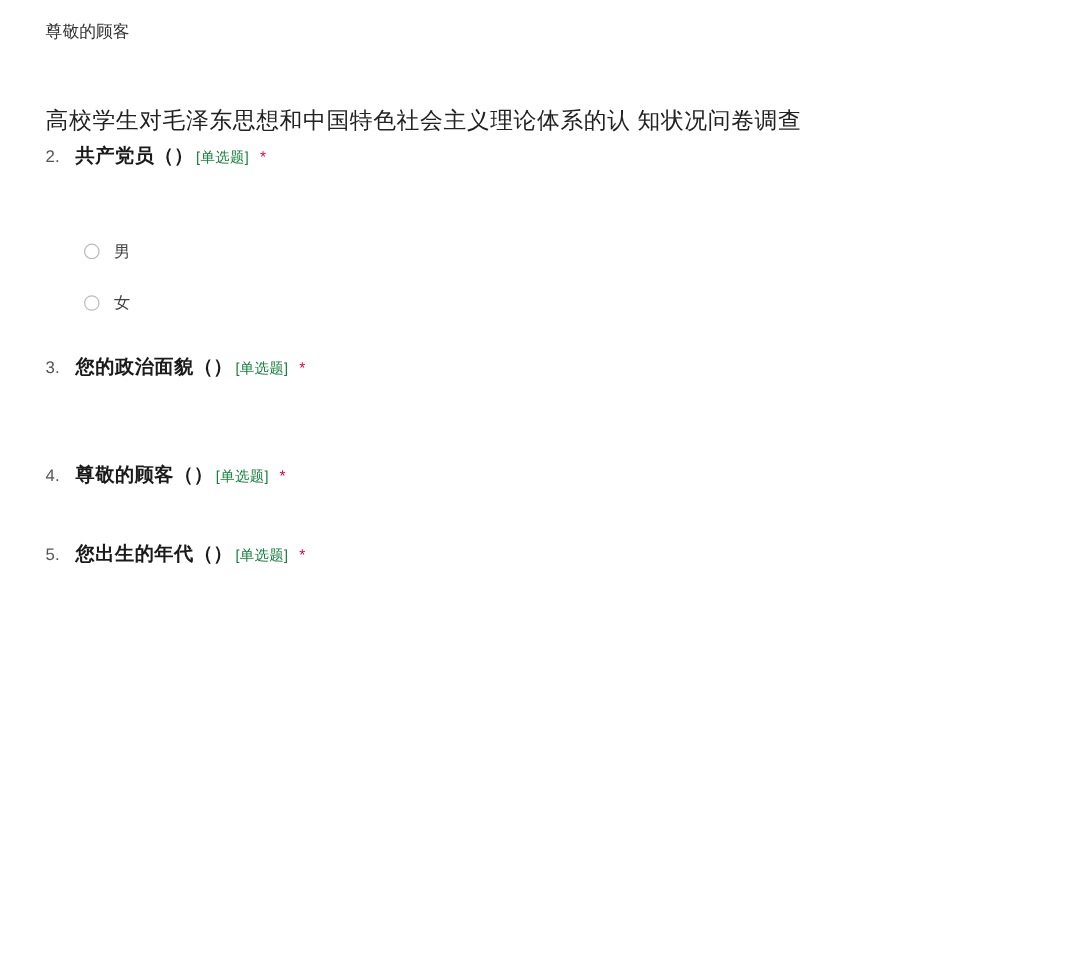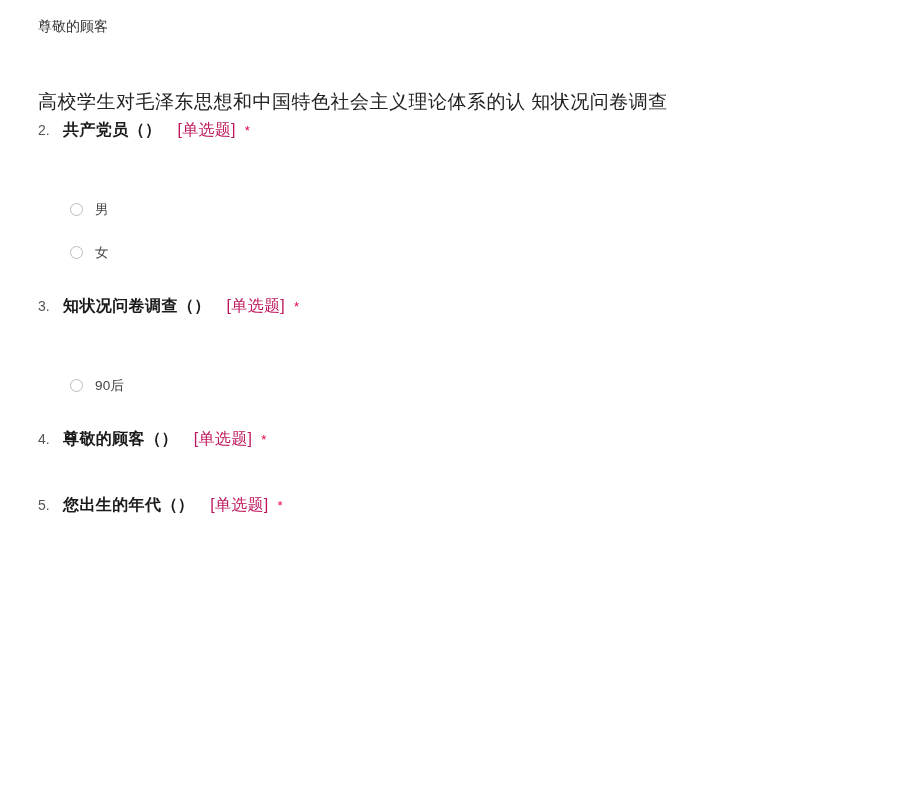--- a/index.html
+++ b/index.html
@@ -65,23 +65,23 @@
     color: #555;
     font-family: "Liberation Sans", sans-serif;
   }
   .q-title {
     font-size: 16px;
     font-weight: bold;
     color: #1a1a1a;
     letter-spacing: 0.4px;
   }
   .q-type {
-    font-size: 16px;
-    color: #be185d;
-    margin-left: 16px;
+    font-size: 12px;
+    color: #15803d;
+    margin-left: 2px;
     letter-spacing: 0.3px;
   }
   .q-required {
     color: #e8003c;
     font-size: 13px;
     margin-left: 9px;
   }
   .options {
     padding-left: 70px;
     padding-top: 24px;
@@ -136,29 +136,25 @@
           <span class="opt-label">女</span>
         </div>
       </div>
     </div>
 
     <div class="spacer-md"></div>
 
     <div class="question">
       <div class="q-head">
         <span class="q-num">3.</span>
-        <span class="q-title">知状况问卷调查（）</span>
+        <span class="q-title">您的政治面貌（）</span>
         <span class="q-type">[单选题]</span>
         <span class="q-required">*</span>
       </div>
       <div class="options">
-        <div class="option">
-          <span class="radio"></span>
-          <span class="opt-label">90后</span>
-        </div>
       </div>
     </div>
 
     <div class="spacer-md"></div>
 
     <div class="question">
       <div class="q-head">
         <span class="q-num">4.</span>
         <span class="q-title">尊敬的顾客（）</span>
         <span class="q-type">[单选题]</span>

